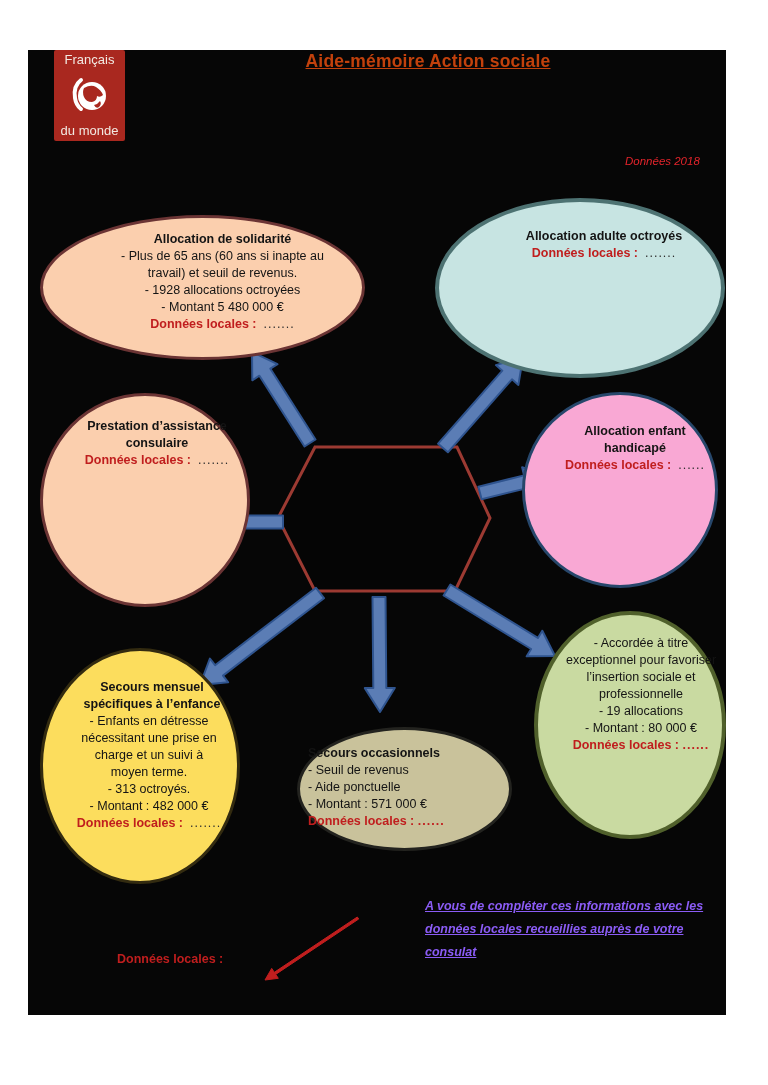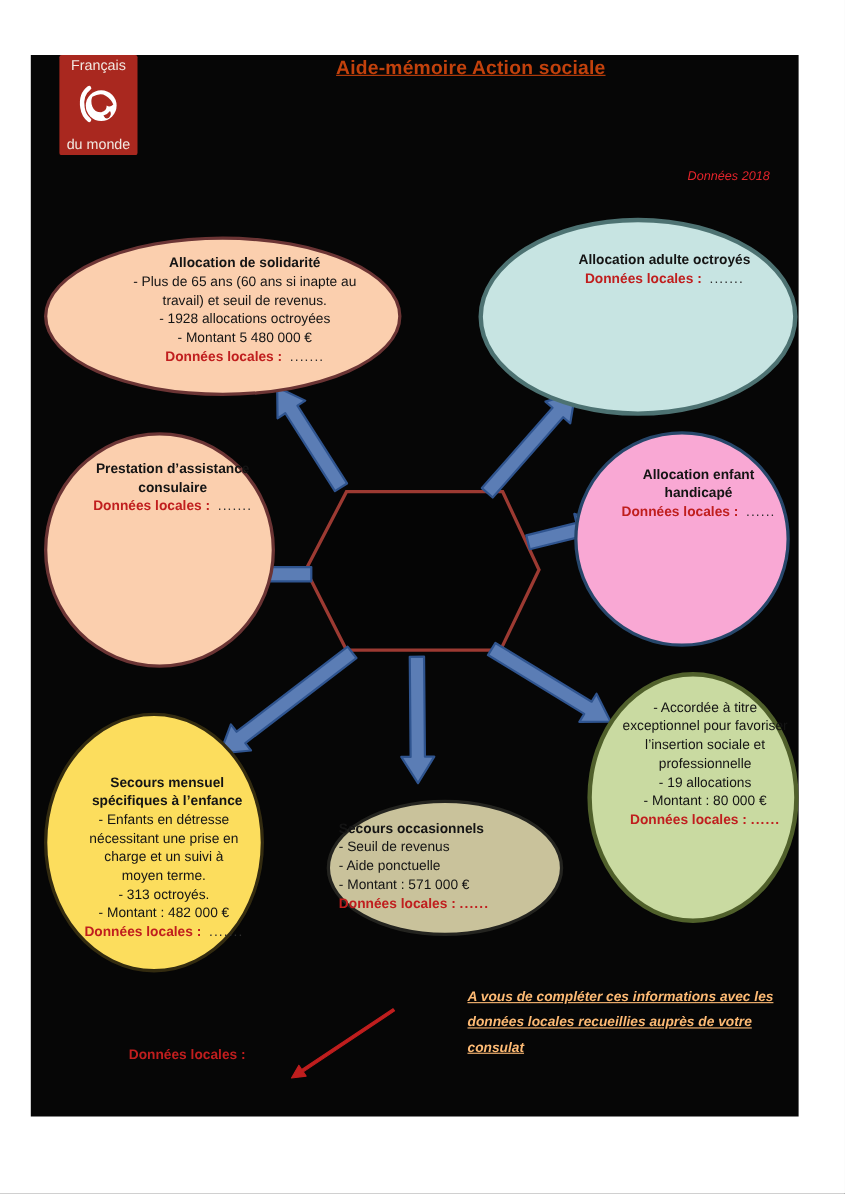--- a/index.html
+++ b/index.html
@@ -33,31 +33,31 @@
   #b-solidarite{left:12px;top:165px;width:325px;height:145px;}
   #b-solidarite .content{left:58px;top:13px;right:18px;}
   #b-adulte{left:407px;top:148px;width:290px;height:180px;border-width:4px;}
   #b-adulte .content{left:62px;top:26px;right:14px;}
   #b-enfant{left:494px;top:342px;width:196px;height:196px;}
   #b-enfant .content{left:38px;top:28px;right:8px;}
   #b-consulaire{left:12px;top:343px;width:210px;height:214px;}
   #b-consulaire .content{left:30px;top:22px;right:6px;}
   #b-enfance{left:12px;top:598px;width:200px;height:236px;}
   #b-enfance .content{left:24px;top:28px;right:6px;}
-  #b-enfance .b-title{padding-left:6px;margin-top:24px;}
+  #b-enfance .b-title{padding-left:6px;}
   #b-occasionnels{left:269px;top:677px;width:215px;height:124px;}
   #b-occasionnels .content{left:8px;right:8px;top:15px;text-align:left;}
   #b-duree{left:506px;top:561px;width:192px;height:228px;border-width:4px;}
   #b-duree .content{left:26px;top:20px;right:4px;}
 
   
   .graphics{position:absolute;left:0;top:0;width:698px;height:965px;}
 
   
-  .footer-note{position:absolute;left:397px;top:845px;width:280px;color:#fdba74;
+  .footer-note{position:absolute;left:397px;top:845px;width:280px;color:#8b5cf6;
         font-size:12.5px;font-weight:bold;font-style:italic;line-height:23px;
         white-space:pre-line;text-decoration:underline;}
   .footer-donnees{position:absolute;left:89px;top:902px;color:#c01e1e;font-size:12.5px;
         font-weight:bold;}
 </style>
 </head>
 <body>
 
 <div class="canvas">
   <div class="page">

